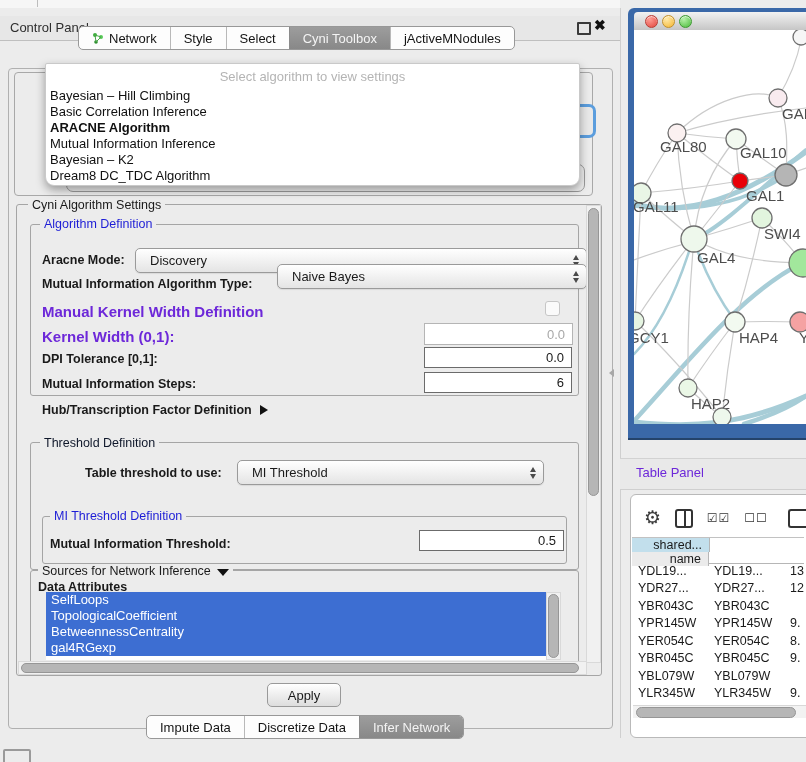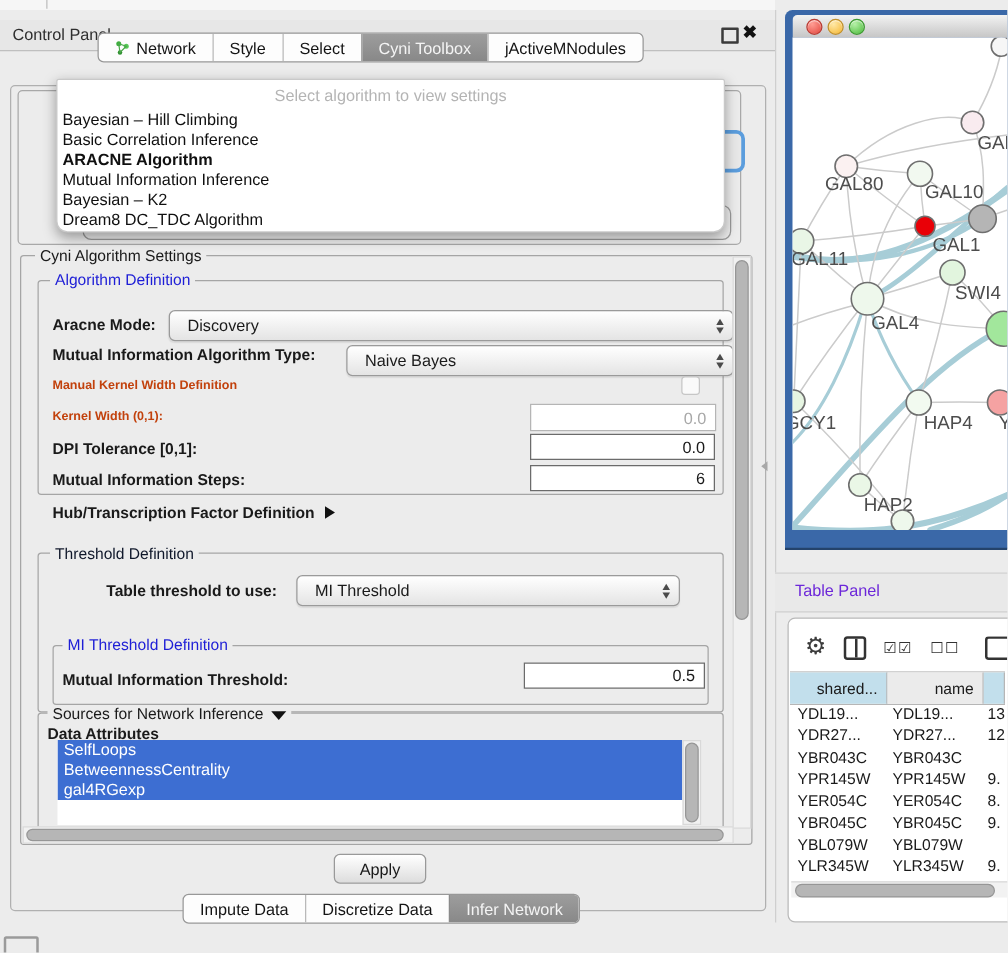--- a/index.html
+++ b/index.html
@@ -34,21 +34,21 @@
       border-radius:2px 2px 9px 9px;box-shadow:0 4px 10px rgba(0,0,0,0.35);z-index:40;}
   #dd-prompt{width:100%;text-align:center;color:#b4b4b4;font-size:13px;padding-top:5px;height:19px;}
   .dd-item{font-size:13px;height:16px;line-height:16px;padding-left:4px;color:#101010;white-space:nowrap;}
   .dd-bold{font-weight:bold;}
   
   .group{position:absolute;border:1px solid #a5a5a5;border-radius:3px;}
   .group-label{position:absolute;background:#ececec;padding:0 4px;font-size:12.5px;white-space:nowrap;}
   .blue{color:#1d1dd6;}
   .green{color:#0f172a;}
   .blabel{position:absolute;font-size:12.5px;font-weight:bold;color:#1a1a1a;white-space:nowrap;}
-  .glabel{position:absolute;font-size:10px;font-weight:bold;color:#c2410c;white-space:nowrap;}
+  .glabel{position:absolute;font-size:15px;font-weight:bold;color:#6d28d9;white-space:nowrap;}
   .field{position:absolute;background:#fff;border:1px solid #b5b5b5;font-size:13px;
          display:flex;align-items:center;justify-content:flex-end;padding:0 7px;}
   .field.en{border:1.5px solid #6b6b6b;}
   .field.dis{color:#a8a8a8;}
   .combo{position:absolute;border:1px solid #9a9a9a;border-radius:5px;background:linear-gradient(#ffffff,#e4e4e4);
          display:flex;align-items:center;font-size:13px;padding-left:14px;box-shadow:0 1px 1px rgba(0,0,0,0.08);}
   .stepper{position:absolute;right:7px;top:50%;transform:translateY(-50%);display:flex;flex-direction:column;gap:2px;}
   .stepper .up{width:0;height:0;border-left:3.5px solid transparent;border-right:3.5px solid transparent;border-bottom:5px solid #4a4a4a;}
   .stepper .dn{width:0;height:0;border-left:3.5px solid transparent;border-right:3.5px solid transparent;border-top:5px solid #4a4a4a;}
   #chk-manual{left:545px;top:293px;width:13px;height:13px;border:1px solid #c6c6c6;border-radius:3px;background:#fafafa;}
@@ -75,21 +75,21 @@
   
   #tp-titlebar{left:620px;top:458px;width:186px;height:30px;background:#e9e9e9;border-top:1px solid #d2d2d2;border-bottom:1px solid #cfcfcf;}
   #tp-title{left:636px;top:465px;font-size:13px;color:#6d28d9;}
   #tp-panel{left:630px;top:494px;width:176px;height:242px;background:#fff;border:1px solid #b9b9b9;border-radius:6px 0 0 6px;}
   #tp-toolbar{left:632px;top:500px;width:174px;height:36px;display:flex;align-items:center;gap:14px;padding-left:12px;box-sizing:border-box;}
   #gear-ic{font-size:19px;color:#3c3c3c;line-height:18px;}
   #split-ic{width:15px;height:15px;border:2px solid #333;border-radius:3px;position:relative;}
   #split-ic div{position:absolute;left:50%;top:0;width:2px;height:100%;background:#333;}
   .pairtxt{font-size:12px;color:#333;letter-spacing:1px;white-space:nowrap;}
   #partial-ic{width:18px;height:15px;border:2px solid #333;border-radius:3px 0 0 3px;border-right:none;margin-left:6px;}
-  #thead{left:632px;top:537px;width:172px;height:25px;display:flex;border-top:1px solid #c2c2c2;border-bottom:1px solid #b6b6b6;font-size:12.5px;}
+  #thead{left:632px;top:537px;width:172px;height:25px;display:flex;border-top:1px solid #c2c2c2;border-bottom:1px solid #b6b6b6;font-size:12.5px;flex-direction:column;}
   .th{display:flex;align-items:center;justify-content:flex-end;padding-right:7px;border-right:1px solid #b6b6b6;background:#ebebeb;box-sizing:border-box;}
   .th-hl{background:#c2dfec;}
   #tbody{left:632px;top:562px;width:174px;height:143px;overflow:hidden;font-size:12.5px;}
   .tr{display:flex;height:17.5px;align-items:center;}
   .td{white-space:nowrap;overflow:hidden;box-sizing:border-box;}
   .c0{width:78px;padding-left:6px;}
   .c1{width:77px;padding-left:4px;}
   .c2{flex:1;padding-left:3px;}
   #tp-hscroll{left:633px;top:705px;width:173px;height:12px;background:#f2f2f2;border-top:1px solid #d8d8d8;}
   #tp-hthumb{left:636px;top:707px;width:158px;height:9px;}
@@ -158,21 +158,21 @@
   <div class="blabel" style="left:42px;top:245px;">Aracne Mode:</div>
   <div class="combo" style="left:135px;top:240px;width:436px;height:23px;">
     <span>Discovery</span>
     <span class="stepper">
         <i class="up"></i>
         <i class="dn"></i>
       </span>
   </div>
 
   <div class="blabel" style="left:42px;top:269px;">Mutual Information Algorithm Type:</div>
-  <div class="combo" style="left:277px;top:268px;width:294px;height:23px;">
+  <div class="combo" style="left:277px;top:256px;width:294px;height:23px;">
     <span>Naive Bayes</span>
     <span class="stepper">
         <i class="up"></i>
         <i class="dn"></i>
       </span>
   </div>
 
   <div class="glabel" style="left:42px;top:295px;">Manual Kernel Width Definition</div>
   <div class="abs" id="chk-manual"></div>
 
@@ -202,20 +202,21 @@
   <div class="group" style="left:42px;top:508px;width:523px;height:46px;"></div>
   <div class="group-label blue" style="left:50px;top:501px;">MI Threshold Definition</div>
   <div class="blabel" style="left:50px;top:529px;">Mutual Information Threshold:</div>
   <div class="field en" style="left:419px;top:522px;width:129px;height:19px;">0.5</div>
 
   <div class="group" style="left:30px;top:562px;width:547px;height:104px;"></div>
   <div class="group-label" style="left:38px;top:556px;"><span>Sources for Network Inference</span><span class="tri-down"></span></div>
   <div class="blabel" style="left:38px;top:572px;">Data Attributes</div>
   <div class="abs" id="attr-list">
       <div class="attr-item">SelfLoops</div>
+      <div class="attr-item">TopologicalCoefficient</div>
       <div class="attr-item">BetweennessCentrality</div>
       <div class="attr-item">gal4RGexp</div>
     </div>
   <div class="sb-track" style="left:546px;top:584px;width:13px;height:66px;"></div>
   <div class="sb-thumb" style="left:548px;top:586px;width:9px;height:62px;"></div>
 
   <div class="sb-track" style="left:586px;top:197px;width:13px;height:456px;"></div>
   <div class="sb-thumb" style="left:588px;top:200px;width:9px;height:286px;"></div>
   <div class="sb-track" style="left:18px;top:653px;width:567px;height:12px;"></div>
   <div class="sb-thumb" style="left:21px;top:655px;width:556px;height:8px;"></div>

